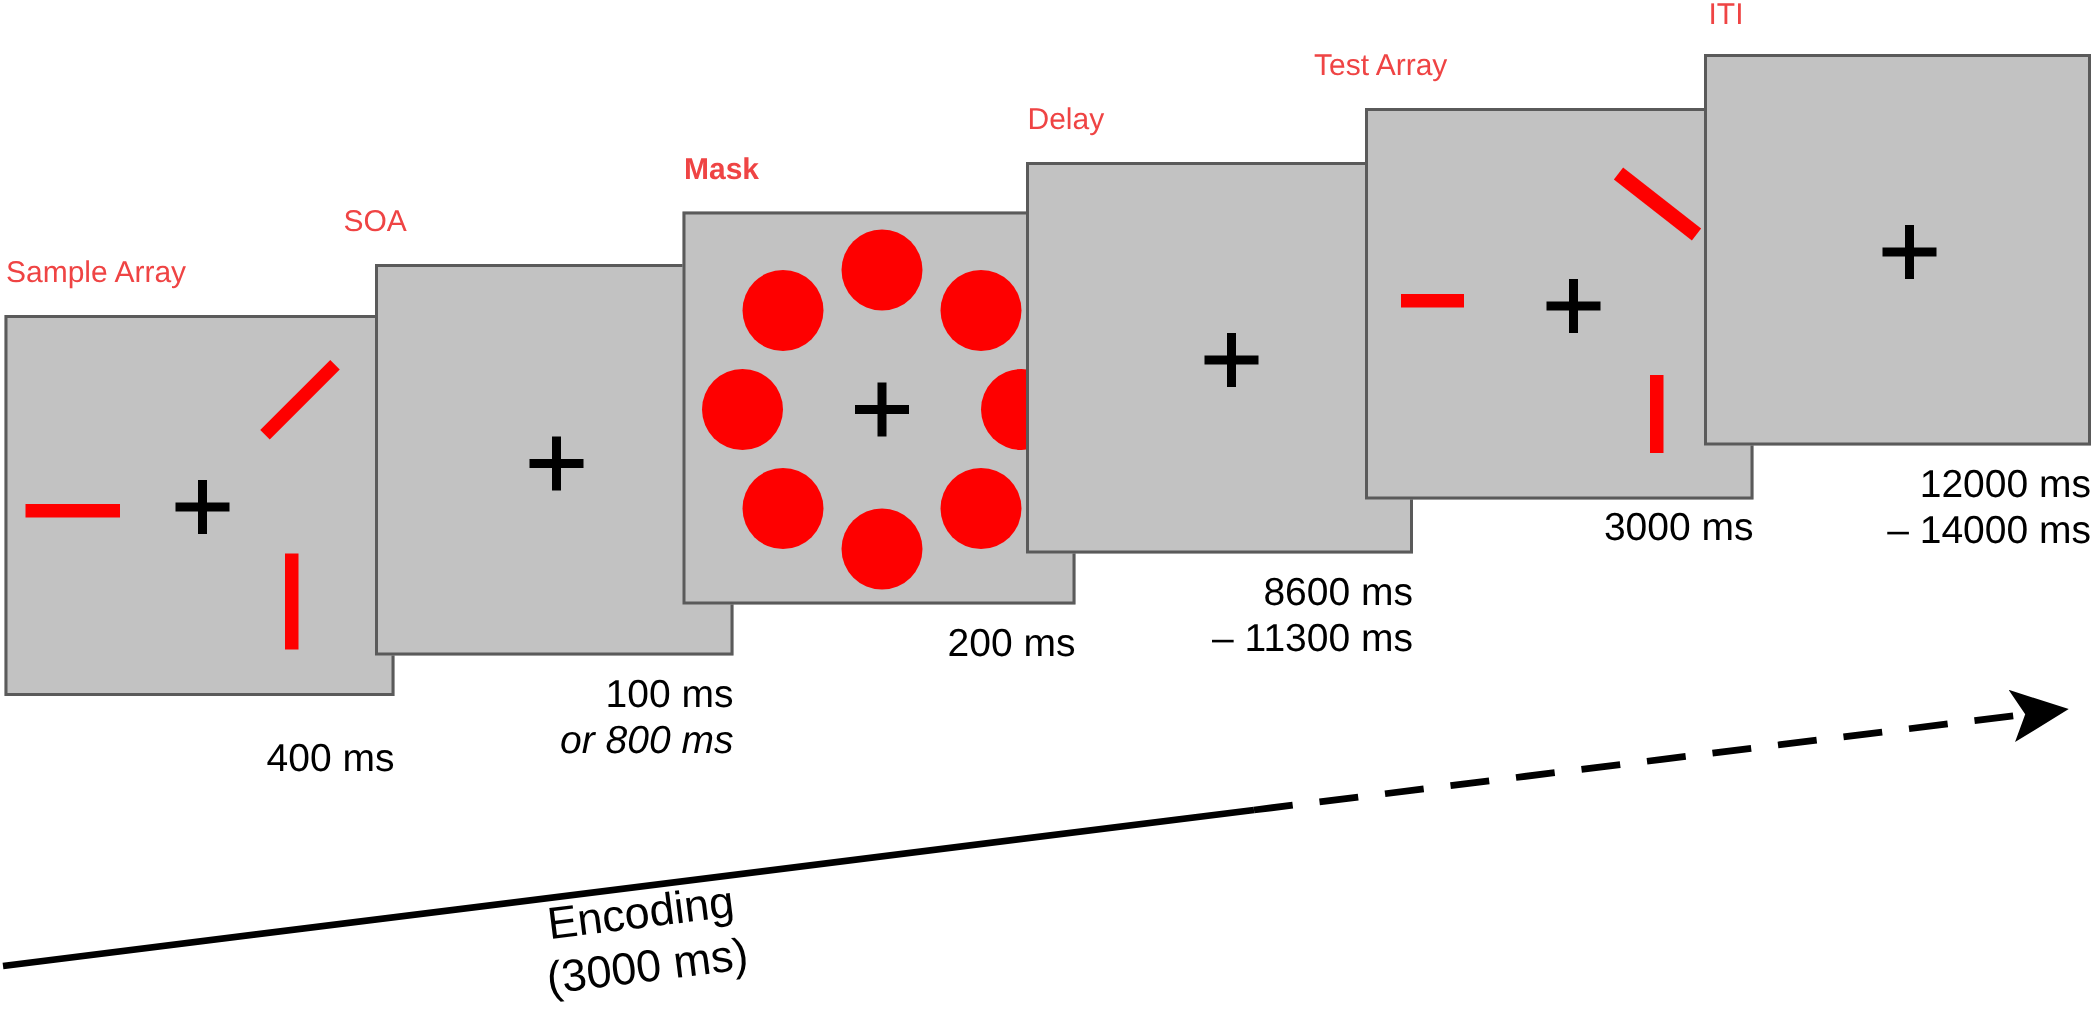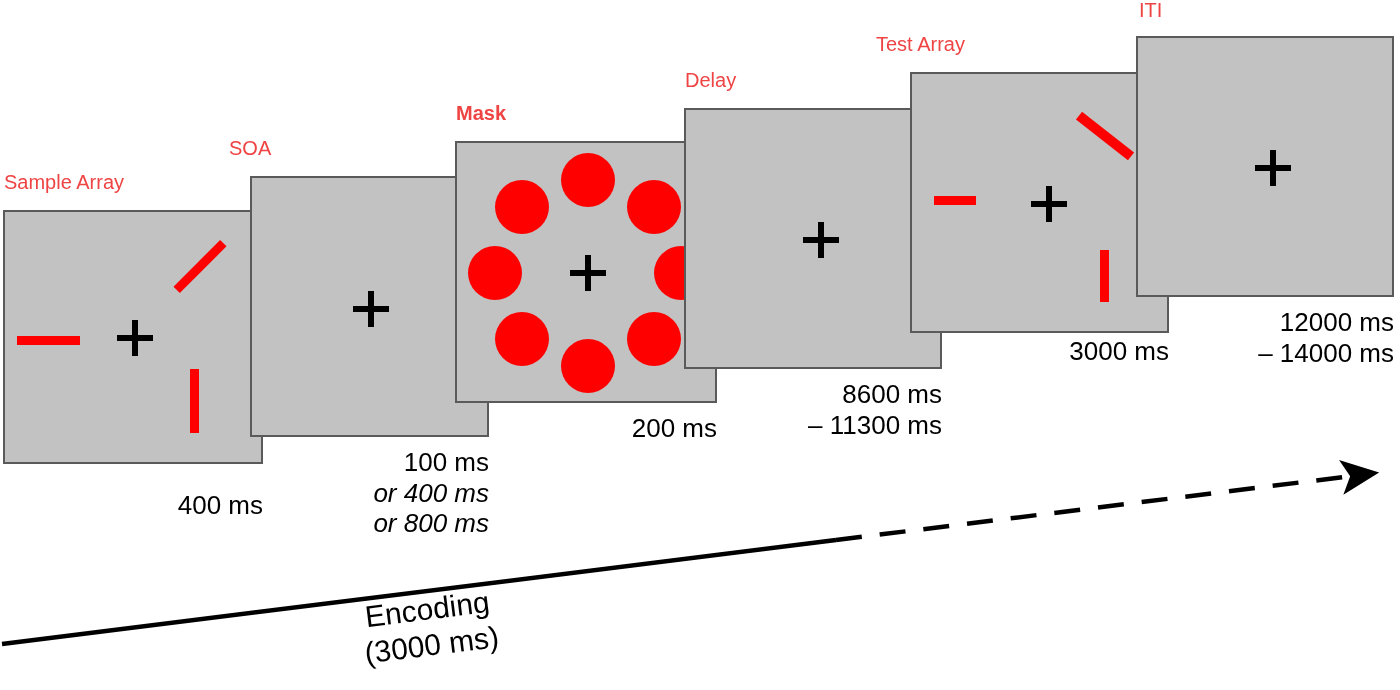--- a/index.html
+++ b/index.html
@@ -107,21 +107,20 @@
   <div class="panel-duration" style="left:3px; top:490px; width:260px;">
     <div>400 ms</div>
   </div>
 
   <div class="panel-label" style="left:229px; top:138px;">SOA</div>
   <div class="panel" style="left:250px; top:176px; width:239px; height:261px;">
     <div class="fixation" style="left:101px; top:113px; width:36px; height:36px;"></div>
   </div>
   <div class="panel-duration" style="left:250px; top:447px; width:239px;">
     <div>100 ms</div>
-    <div class="or">or 400 ms</div>
     <div class="or">or 800 ms</div>
   </div>
 
   <div class="panel-label" style="left:456px; top:103px;font-weight:bold;">Mask</div>
   <div class="panel" style="left:455px; top:141px; width:262px; height:262px;">
     <div class="dot" style="left:104px; top:10px;  width:54px; height:54px;"></div>
     <div class="dot" style="left:170px; top:37px;  width:54px; height:54px;"></div>
     <div class="dot" style="left:197px; top:103px; width:54px; height:54px;"></div>
     <div class="dot" style="left:170px; top:169px; width:54px; height:54px;"></div>
     <div class="dot" style="left:104px; top:196px; width:54px; height:54px;"></div>

